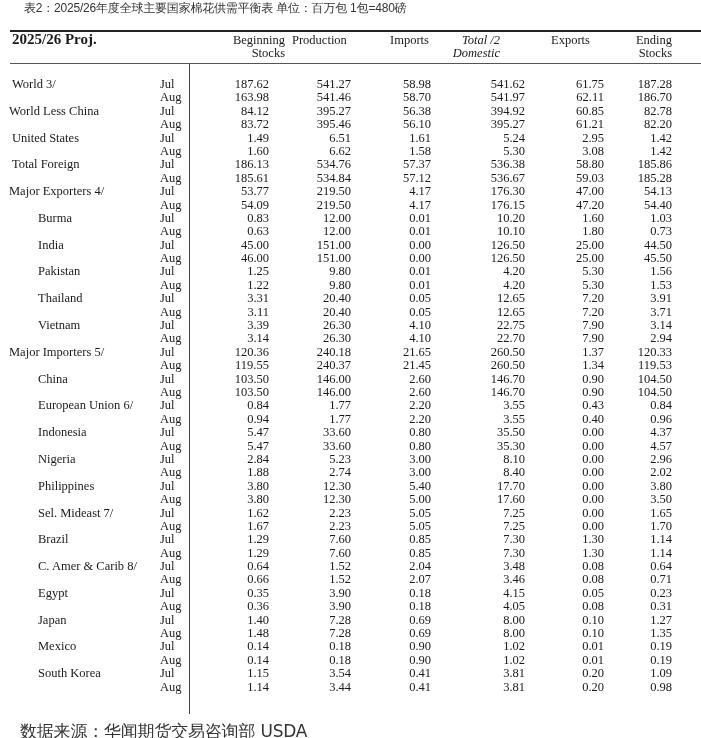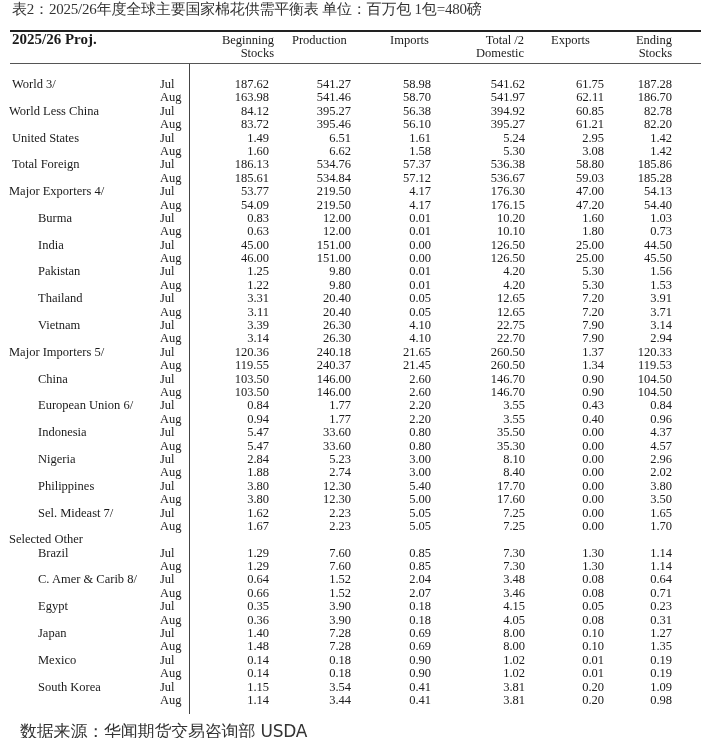--- a/index.html
+++ b/index.html
@@ -1,17 +1,17 @@
 <!DOCTYPE html>
 <html><head>
 <meta charset="utf-8">
 <style>
   html, body { margin: 0; padding: 0; background: #ffffff; }
   body { width: 701px; height: 738px; position: relative; overflow: hidden; font-family: "Liberation Serif", serif; color: #1a1a1a; }
-  .caption { position: absolute; left: 12px; top: 0px; font-family: Liberation Serif, serif; font-size: 15px; color: #333; letter-spacing: -0.2px; }
+  .caption { position: absolute; left: 24px; top: 0px; font-family: Liberation Sans, sans-serif; font-size: 12px; color: #333; letter-spacing: -0.2px; }
   .source { position: absolute; left: 20px; top: 720px; font-family: "DejaVu Sans", sans-serif; font-size: 17px; color: #333; letter-spacing: -0.2px; }
   .topline { position: absolute; left: 10px; top: 30px; width: 691px; height: 2px; background: #222; }
   .headline { position: absolute; left: 10px; top: 63px; width: 691px; height: 1px; background: #555; }
   .vline { position: absolute; left: 189px; top: 64px; width: 1px; height: 650px; background: #444; }
   .hdr { position: absolute; top: 34px; font-size: 12.5px; line-height: 12.5px; text-align: center; }
   .hdr-title { position: absolute; left: 12px; top: 31px; font-weight: bold; font-size: 15px; }
   .r { text-align: right; }
   .table { position: absolute; left: 0; top: 78px; width: 701px; }
   .row { position: relative; height: 13.4px; font-size: 12.5px; line-height: 13.4px; }
   .cell { position: absolute; top: 0; white-space: nowrap; }
@@ -27,31 +27,31 @@
   .c5 { right: 29px; }
 </style>
 </head>
 <body>
 
 <div class="caption">表2：2025/26年度全球主要国家棉花供需平衡表  单位：百万包  1包=480磅</div>
 
 <div class="topline"></div>
 <div class="hdr-title">2025/26 Proj.</div>
 
-<div class="hdr r" style="right:427px;">
+<div class="hdr r" style="right:416px;">
   <div>Beginning</div>
   <div>Stocks</div>
 </div>
 <div class="hdr" style="left:292px;">
   <div>Production</div>
 </div>
 <div class="hdr" style="left:390px;">
   <div>Imports</div>
 </div>
-<div class="hdr r" style="right:177px;">
+<div class="hdr r" style="right:201px;font-style:italic;">
   <div>Total /2</div>
   <div>Domestic</div>
 </div>
 <div class="hdr" style="left:551px;">
   <div>Exports</div>
 </div>
 <div class="hdr r" style="right:29px;">
   <div>Ending</div>
   <div>Stocks</div>
 </div>
@@ -394,30 +394,20 @@
       <span class="cell lbl i2"></span>
       <span class="cell mo">Aug</span>
       <span class="cell r c0">1.67</span>
       <span class="cell r c1">2.23</span>
       <span class="cell r c2">5.05</span>
       <span class="cell r c3">7.25</span>
       <span class="cell r c4">0.00</span>
       <span class="cell r c5">1.70</span>
     </div>
     <div class="row">
-      <span class="cell lbl i1">Selected Other</span>
-      <span class="cell mo"></span>
-      <span class="cell r c0"></span>
-      <span class="cell r c1"></span>
-      <span class="cell r c2"></span>
-      <span class="cell r c3"></span>
-      <span class="cell r c4"></span>
-      <span class="cell r c5"></span>
-    </div>
-    <div class="row">
       <span class="cell lbl i2">Brazil</span>
       <span class="cell mo">Jul</span>
       <span class="cell r c0">1.29</span>
       <span class="cell r c1">7.60</span>
       <span class="cell r c2">0.85</span>
       <span class="cell r c3">7.30</span>
       <span class="cell r c4">1.30</span>
       <span class="cell r c5">1.14</span>
     </div>
     <div class="row">

